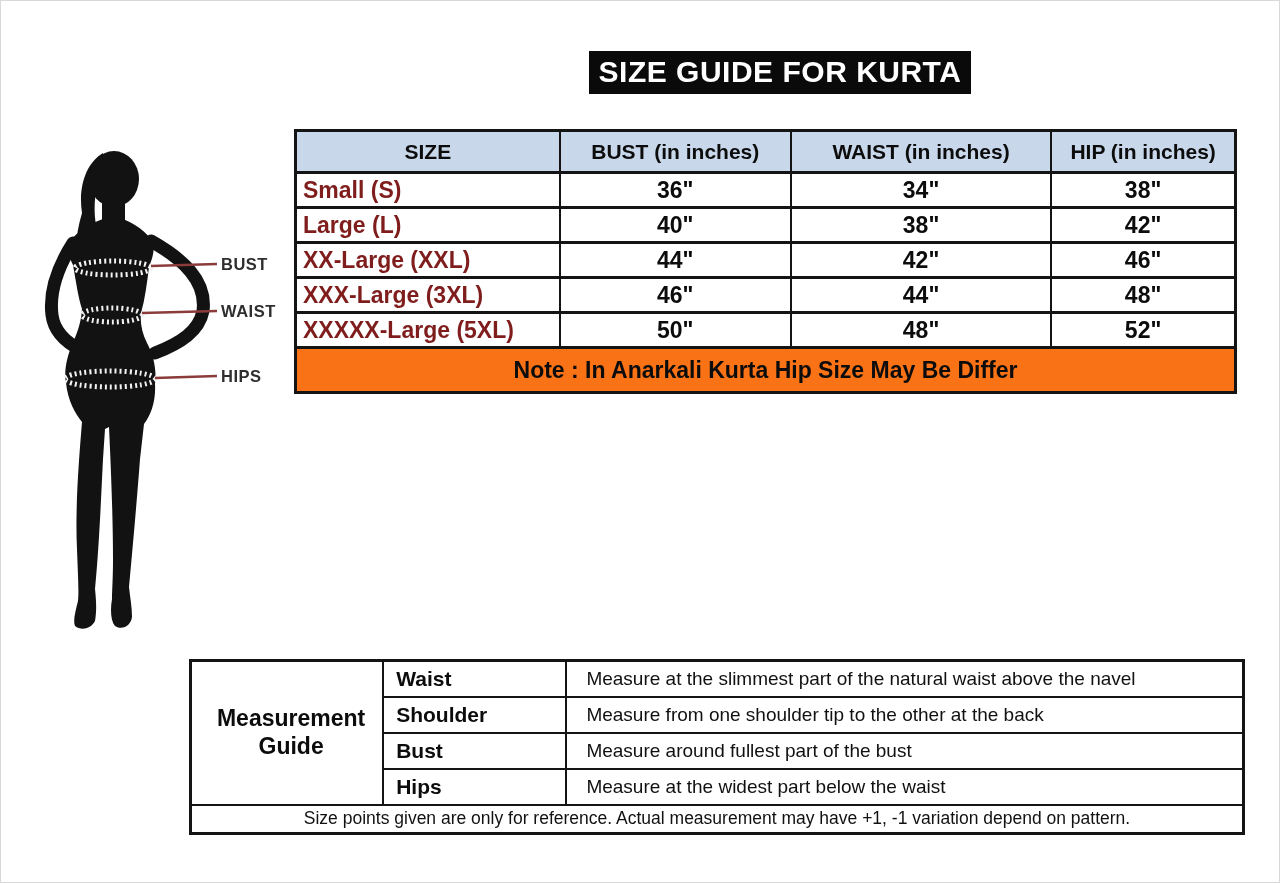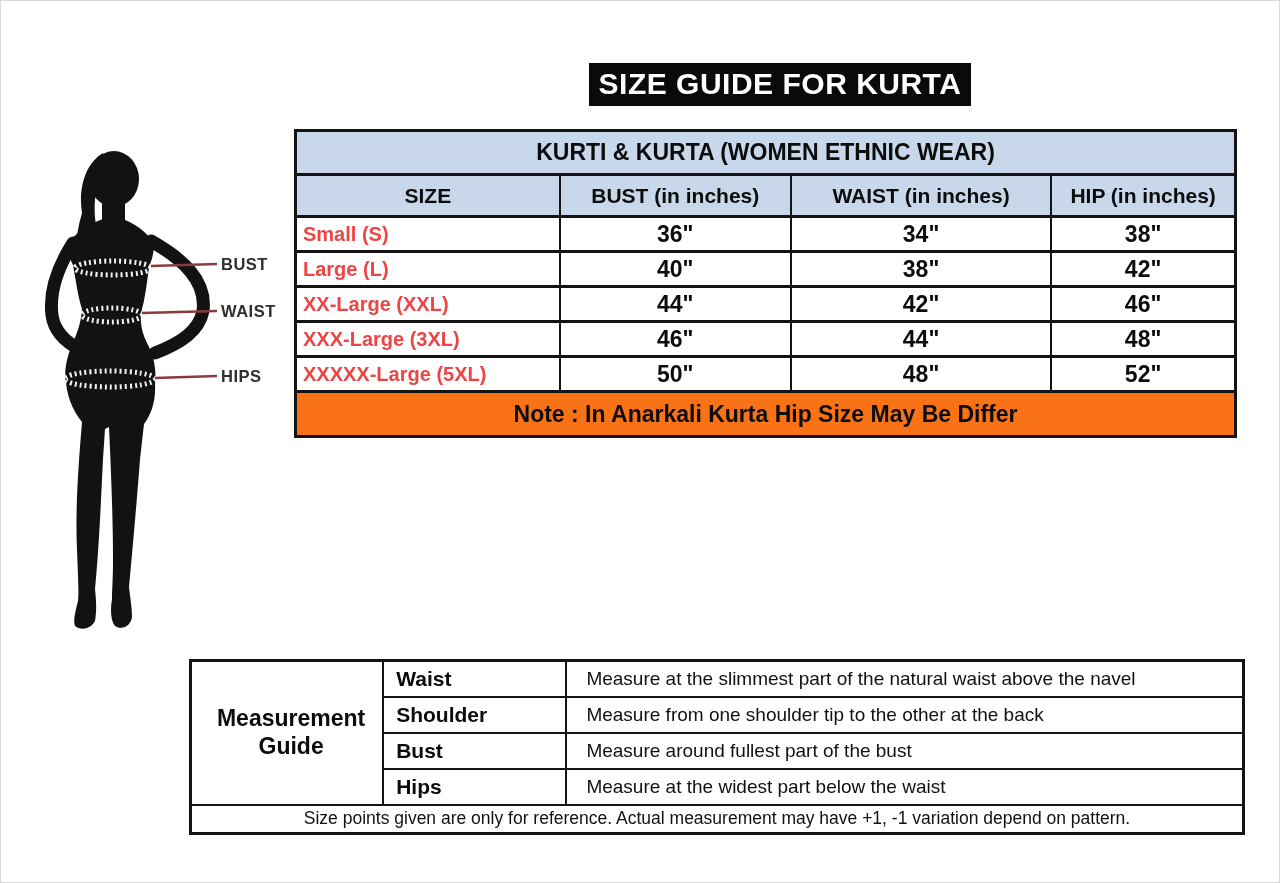--- a/index.html
+++ b/index.html
@@ -10,21 +10,21 @@
     width: 1280px;
     height: 883px;
     background: #ffffff;
     border: 1px solid #d8d8d8;
     overflow: hidden;
   }
 
   
   .banner {
     position: absolute;
-    left: 588px; top: 62px;
+    left: 588px; top: 50px;
     width: 382px; height: 43px;
     background: #0a0a0a;
     color: #ffffff;
     font-weight: bold;
     font-size: 30px;
     line-height: 41px;
     text-align: center;
     letter-spacing: 0.5px;
   }
 
@@ -71,23 +71,23 @@
     height: 42px;
     text-align: center;
     font-weight: bold;
     font-size: 21px;
     color: #0c0c0c;
   }
   .size-table .c-size {
     text-align: left;
     padding-left: 6px;
     font-weight: bold;
-    font-size: 20px;
+    font-size: 23px;
     height: 35px;
-    color: #ef4444;
+    color: #7f1d1d;
   }
   .size-table .c-val {
     text-align: center;
     font-weight: bold;
     font-size: 23px;
     color: #0c0c0c;
   }
   .size-table .note-row td {
     background: #f97316;
     height: 45px;
@@ -204,23 +204,20 @@
 
   <table class="size-table">
     <colgroup>
       <col style="width:28.1%">
         <col style="width:24.6%">
         <col style="width:27.7%">
         <col style="width:19.6%">
     </colgroup>
     <tbody>
       <tr>
-        <td class="tbl-title" colspan="4">KURTI &amp; KURTA (WOMEN ETHNIC WEAR)</td>
-      </tr>
-      <tr>
         <td class="col-head">SIZE</td>
         <td class="col-head">BUST (in inches)</td>
         <td class="col-head">WAIST (in inches)</td>
         <td class="col-head">HIP (in inches)</td>
       </tr>
 
       <tr>
       <td class="c-size">Small (S)</td>
       <td class="c-val">36"</td>
       <td class="c-val">34"</td>

